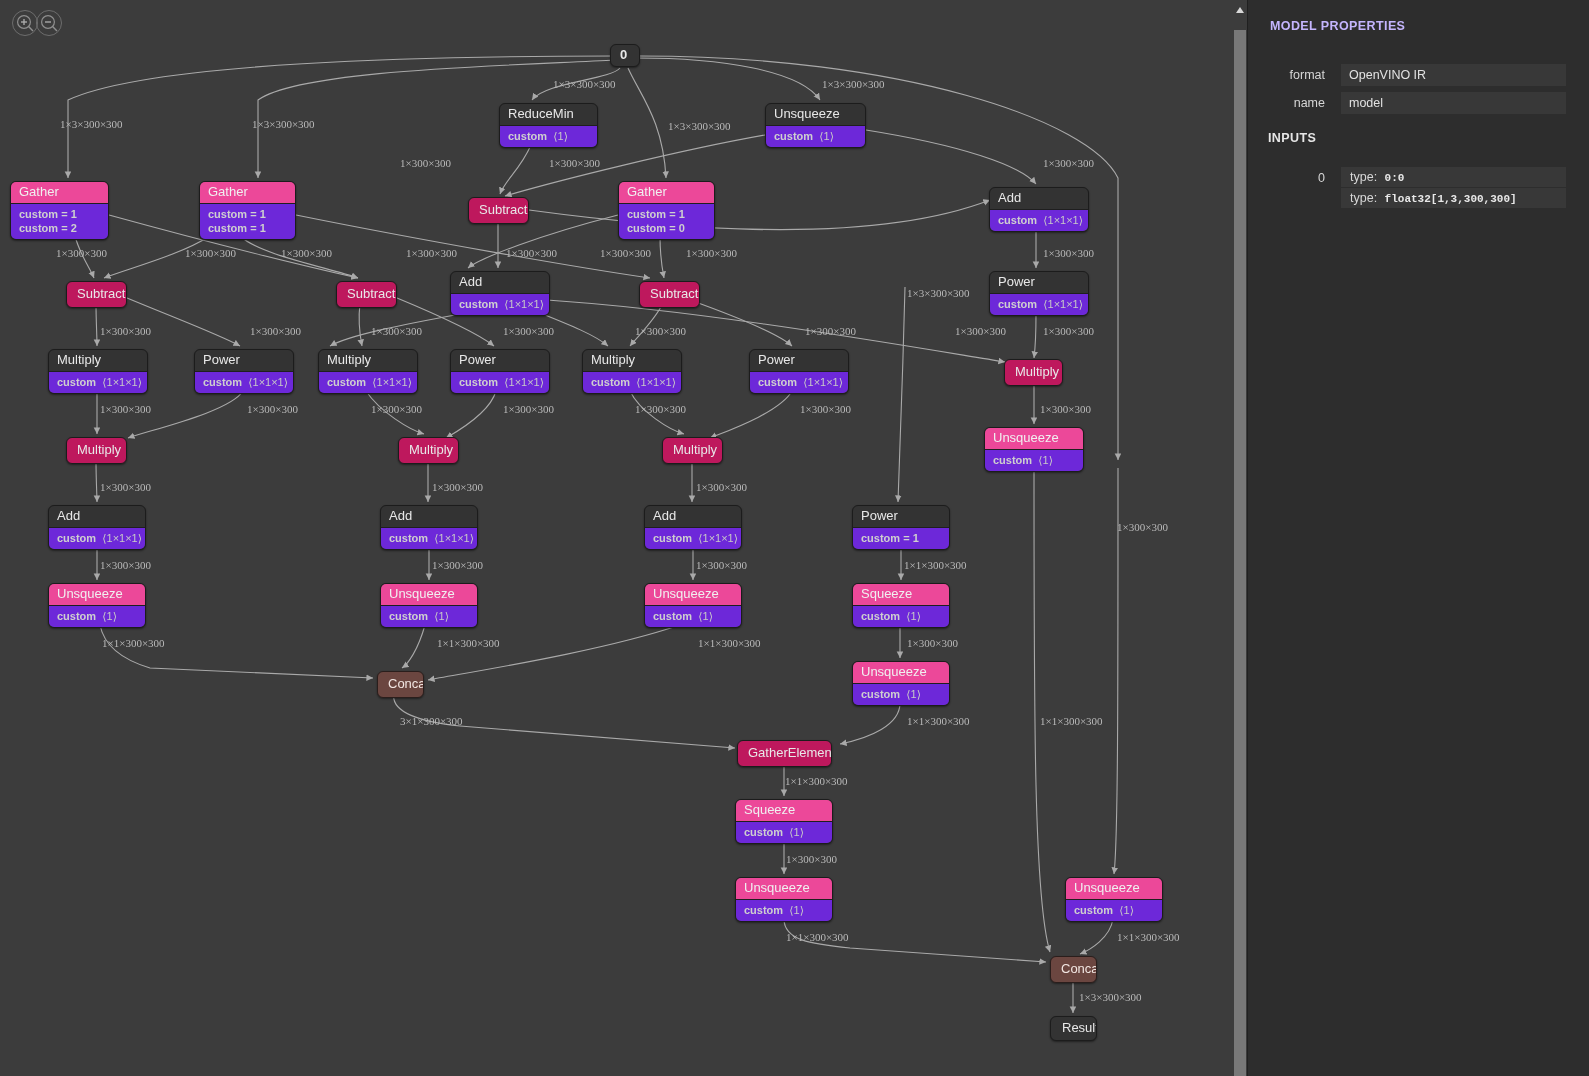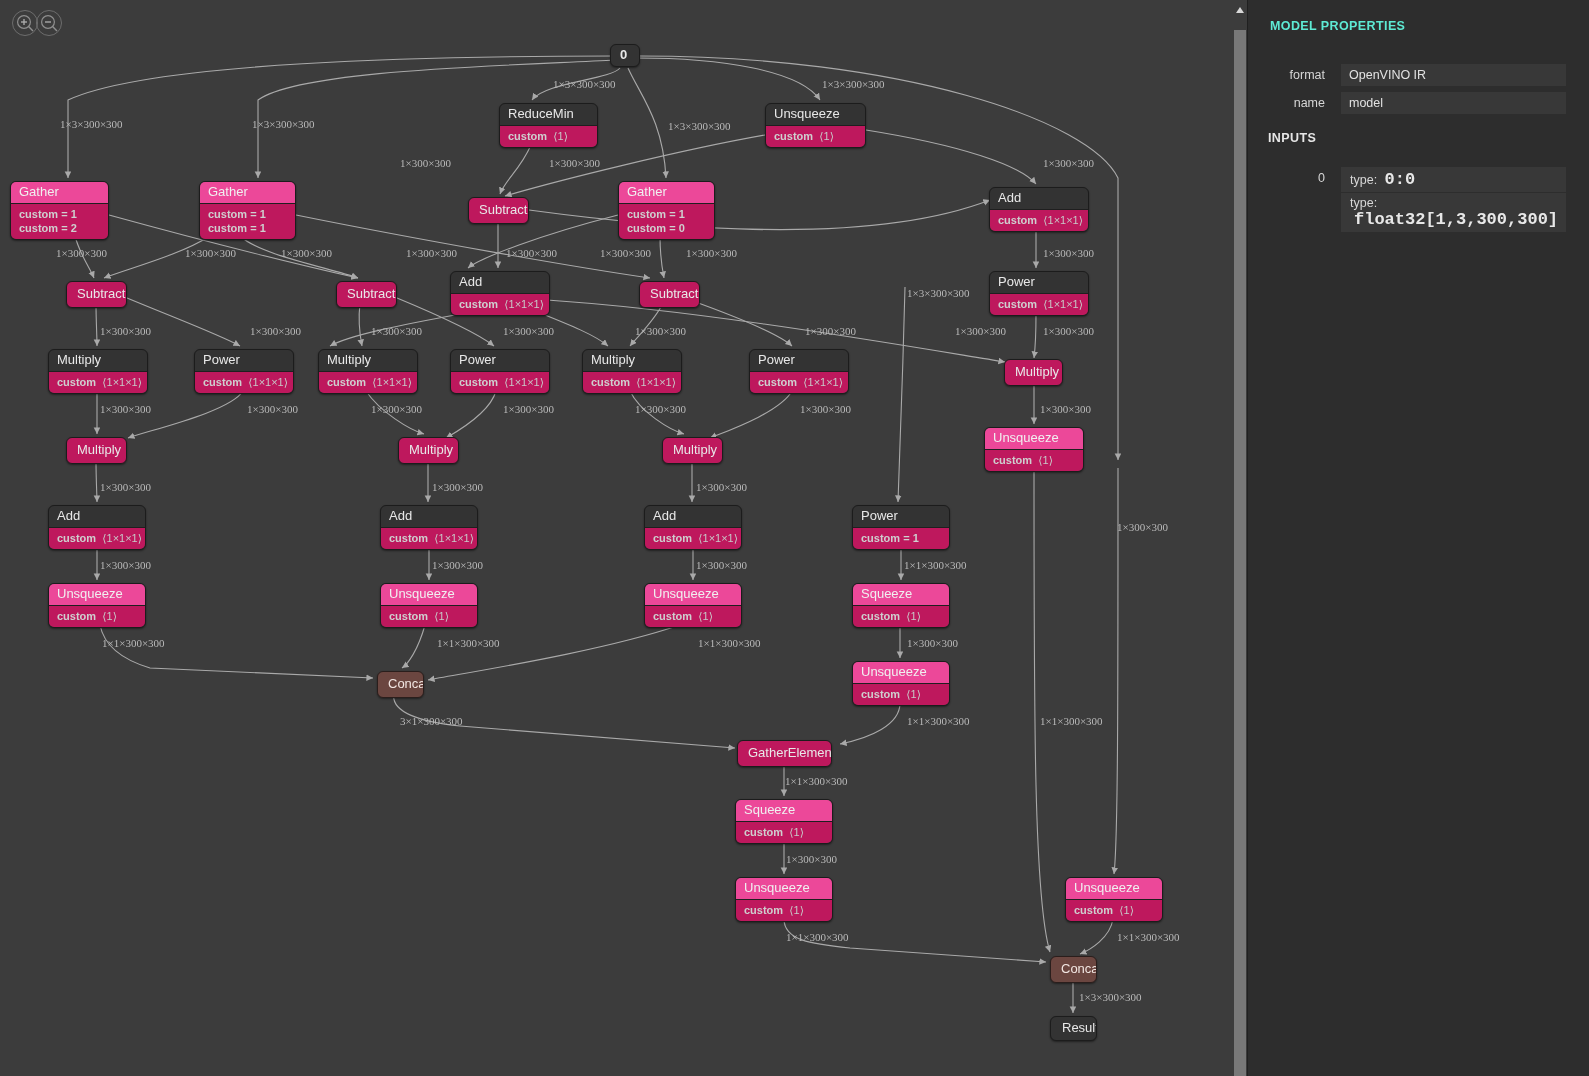--- a/index.html
+++ b/index.html
@@ -20,21 +20,21 @@
   .tbtn svg{display:block;}
   #tb-menu{left:-8px;top:2px;width:16px;height:22px;border:none;}
 
   
   .node{position:absolute;border-radius:6px;box-sizing:border-box;
         border:1px solid #1c1c1c;background:#333333;
         box-shadow:0 1px 2px rgba(0,0,0,.45);overflow:hidden;z-index:5;}
   .nhead{padding:2px 8px 3px 8px;font-size:13px;line-height:16px;color:#e8e8e8;
          white-space:nowrap;}
   .node.hasattr .nhead{border-bottom:1px solid #1f1f1f;}
-  .nbody{padding:3px 8px 4px 8px;background:#be185d;}
+  .nbody{padding:3px 8px 4px 8px;background:#6d28d9;}
   .attr{font-size:11px;line-height:14px;color:#cfcfcf;white-space:nowrap;
         font-weight:bold;font-family:"Liberation Sans","DejaVu Sans",sans-serif;}
   .attr .dim{font-weight:normal;color:#c8c8c8;}
   
   .node.green .nhead{background:#ec4899;color:#f0f0f0;}
   
   .node.plain{background:#be185d;}
   .node.plain .nhead{padding:4px 10px 5px 10px;}
   
   .node.concat{background:#6b4640;border-color:#2a1e1c;}
@@ -53,32 +53,32 @@
   #vscroll{position:absolute;left:1233px;top:0;width:14px;height:1076px;
            background:#3c3c3c;border-right:1px solid #202020;}
   #vscroll-up{position:absolute;left:0;top:2px;width:14px;height:12px;}
   #vscroll-thumb{position:absolute;left:1px;top:30px;width:12px;height:1046px;
                  background:#787878;}
 
   
   #sidebar{position:absolute;left:1248px;top:0;width:341px;height:1076px;
            background:#2d2d2d;color:#dcdcdc;}
   .sb-title{position:absolute;left:22px;top:19px;font-size:12.5px;
-            font-weight:bold;letter-spacing:.4px;color:#5eead4;}
+            font-weight:bold;letter-spacing:.4px;color:#c4b5fd;}
   .sb-section{position:absolute;left:20px;font-size:12.5px;font-weight:bold;
               letter-spacing:.4px;color:#e6e6e6;}
   .row{position:absolute;display:flex;align-items:flex-start;gap:7px;}
   .rlabel{width:55px;text-align:right;font-size:12.5px;color:#d6d6d6;
           padding-top:4px;}
   .rvalue{margin-left:9px;background:#383838;min-height:19px;
           padding:4px 8px 4px 8px;font-size:12.5px;color:#e2e2e2;
           box-sizing:border-box;}
   .rvalue.w{width:225px;}
   .mono{font-family:"Liberation Mono","DejaVu Sans Mono",monospace;
-        font-size:17px;font-weight:bold;color:#e8e8e8;}
+        font-size:11px;font-weight:bold;color:#e8e8e8;}
   .kv{font-size:12.5px;color:#d8d8d8;}
 </style>
 </head>
 <body>
 
 <div id="app">
 
   <div id="canvas">
     <svg id="edges" viewBox="0 0 1233 1076" xmlns="http://www.w3.org/2000/svg">
       <defs>

